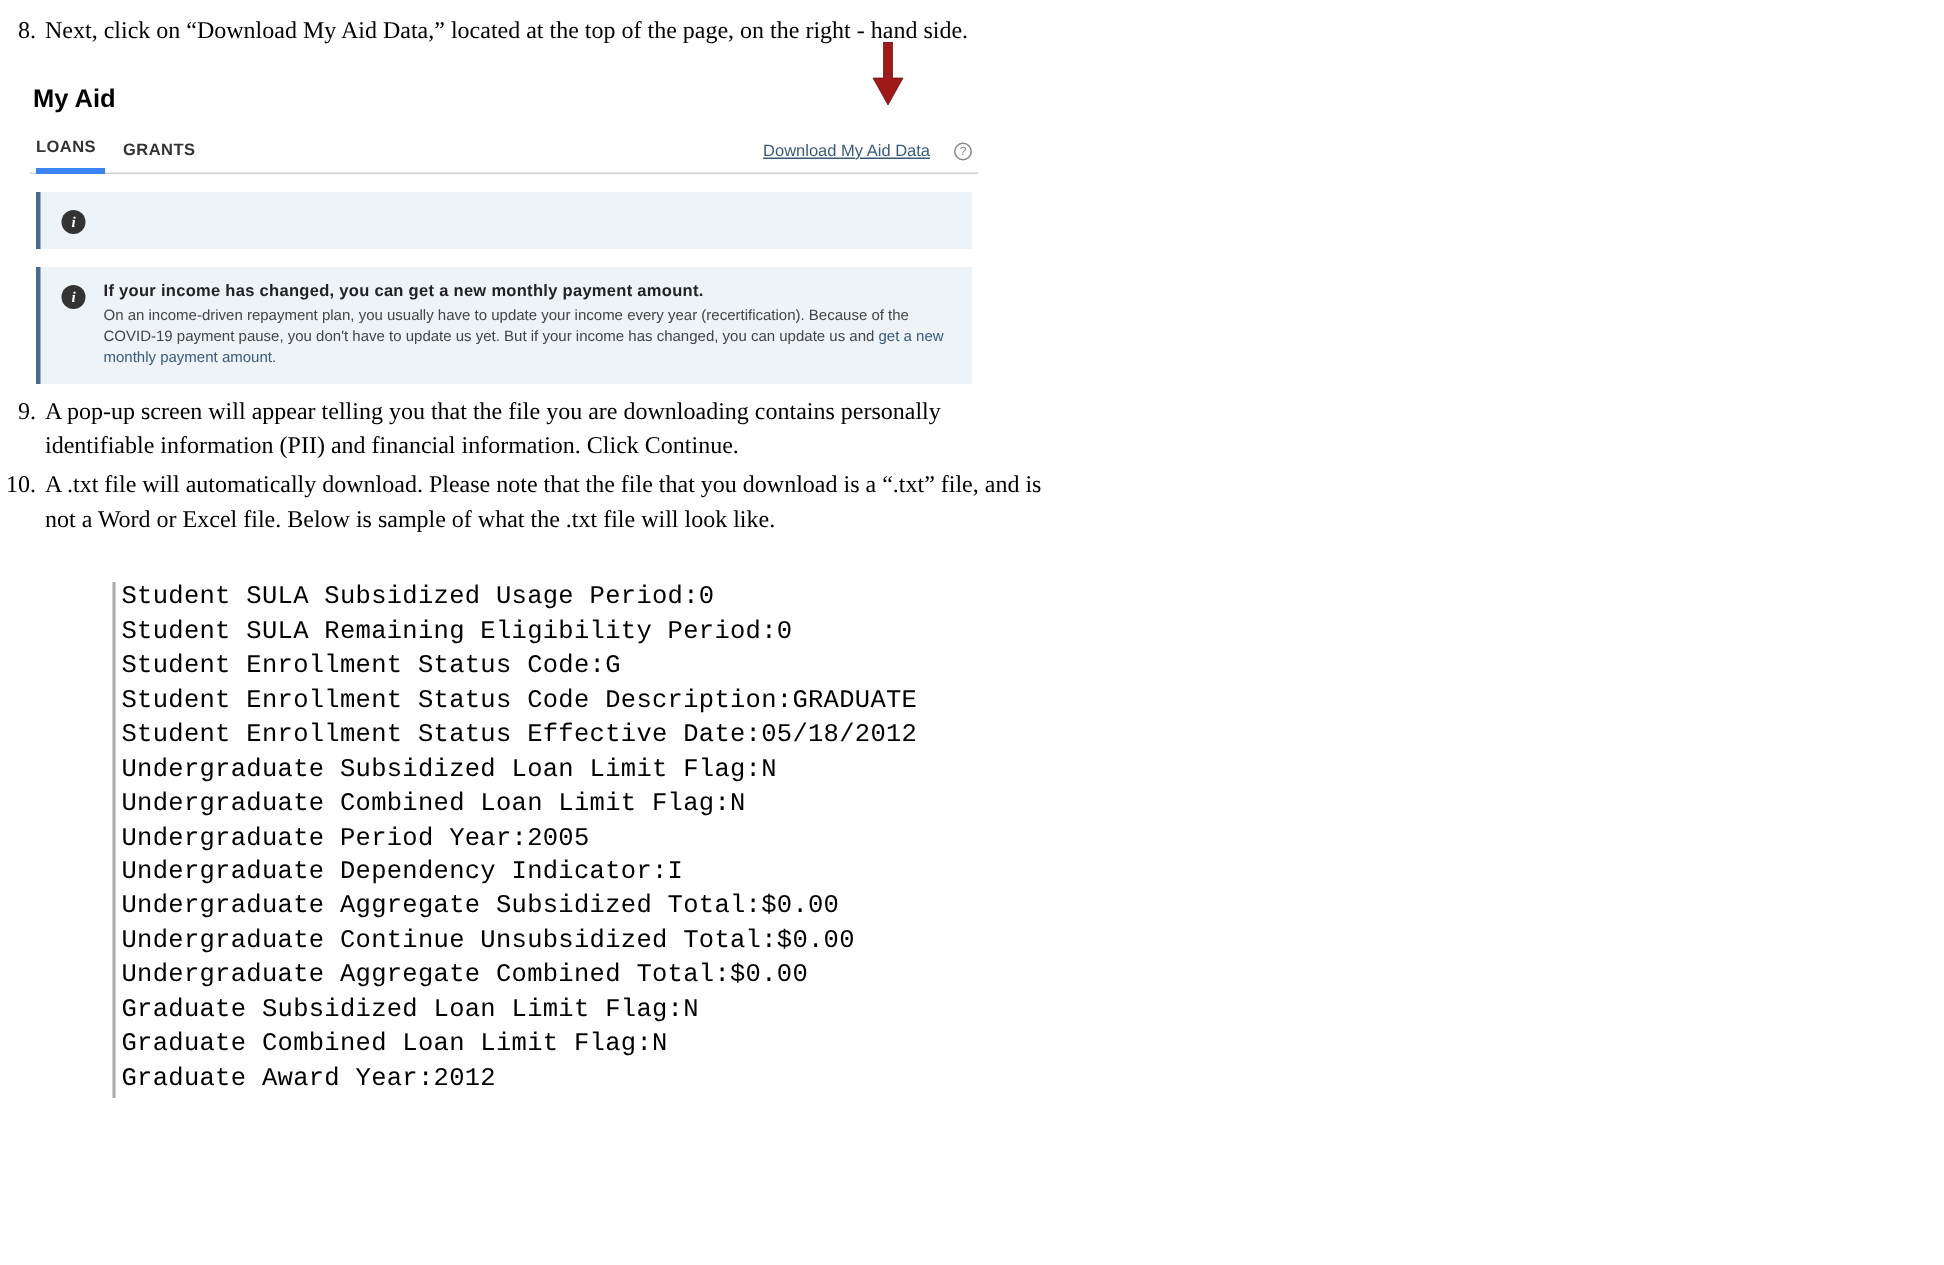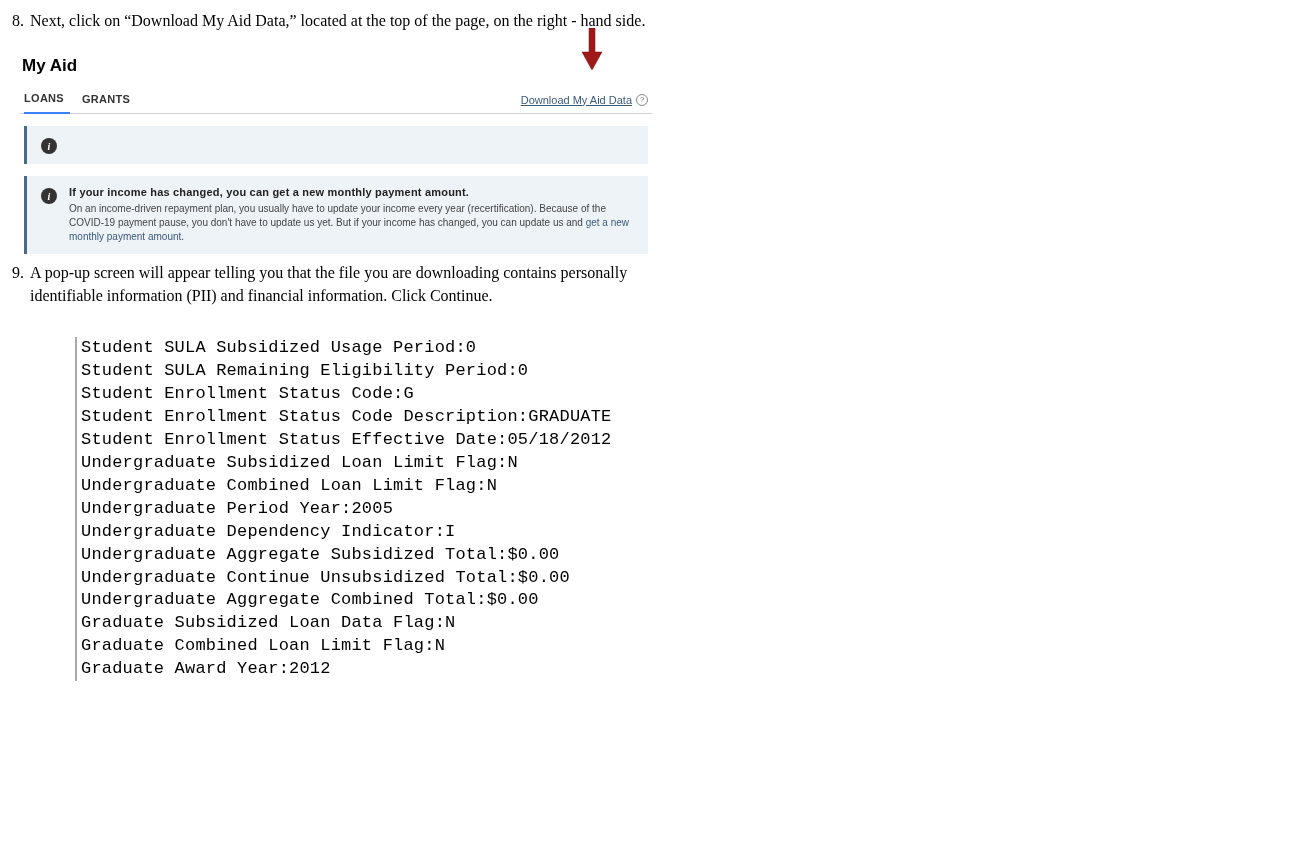--- a/index.html
+++ b/index.html
@@ -53,30 +53,30 @@
       padding: 0 4px;
       font-size: 11px;
     }
     .tab {
       padding: 6px 12px 8px 0;
       font-weight: 600;
       color: #333;
       letter-spacing: 0.3px;
     }
     .tab.active {
-      border-bottom: 2px solid #3b82f6;
+      border-bottom: 4px solid #3b82f6;
       margin-bottom: -1px;
       padding-right: 6px;
       margin-right: 12px;
     }
     .download-link-wrap {
       margin-left: auto;
       display: flex;
       align-items: flex-end;
-      gap: 4px;
+      gap: 16px;
     }
     .download-link {
       color: #3a5a7a;
       text-decoration: underline;
       font-size: 11px;
     }
     .help-circle {
       width: 12px;
       height: 12px;
       border-radius: 50%;
@@ -191,30 +191,34 @@
         <div class="info-text"><span>On an income-driven repayment plan, you usually have to update your income every year (recertification). Because of the COVID-19 payment pause, you don't have to update us yet. But if your income has changed, you can update us and </span><span class="inline-link">get a new monthly payment amount</span><span>.</span></div>
       </div>
     </div>
   </div>
 
   <div class="step-item">
     <div class="step-number">9.</div>
     <div class="step-text">A pop-up screen will appear telling you that the file you are downloading contains personally identifiable information (PII) and financial information. Click Continue.</div>
   </div>
 
+  <div class="step-item">
+    <div class="step-number">10.</div>
+    <div class="step-text">A .txt file will automatically download. Please note that the file that you download is a “.txt” file, and is not a Word or Excel file. Below is sample of what the .txt file will look like.</div>
+  </div>
 
   <div class="txt-sample"><span>Student SULA Subsidized Usage Period:0</span>
 <span>Student SULA Remaining Eligibility Period:0</span>
 <span>Student Enrollment Status Code:G</span>
 <span>Student Enrollment Status Code Description:GRADUATE</span>
 <span>Student Enrollment Status Effective Date:05/18/2012</span>
 <span>Undergraduate Subsidized Loan Limit Flag:N</span>
 <span>Undergraduate Combined Loan Limit Flag:N</span>
 <span>Undergraduate Period Year:2005</span>
 <span>Undergraduate Dependency Indicator:I</span>
 <span>Undergraduate Aggregate Subsidized Total:$0.00</span>
 <span>Undergraduate Continue Unsubsidized Total:$0.00</span>
 <span>Undergraduate Aggregate Combined Total:$0.00</span>
-<span>Graduate Subsidized Loan Data Flag:N</span>
+<span>Graduate Subsidized Loan Limit Flag:N</span>
 <span>Graduate Combined Loan Limit Flag:N</span>
 <span>Graduate Award Year:2012</span></div>
 
 </div>
 
 </body></html>

